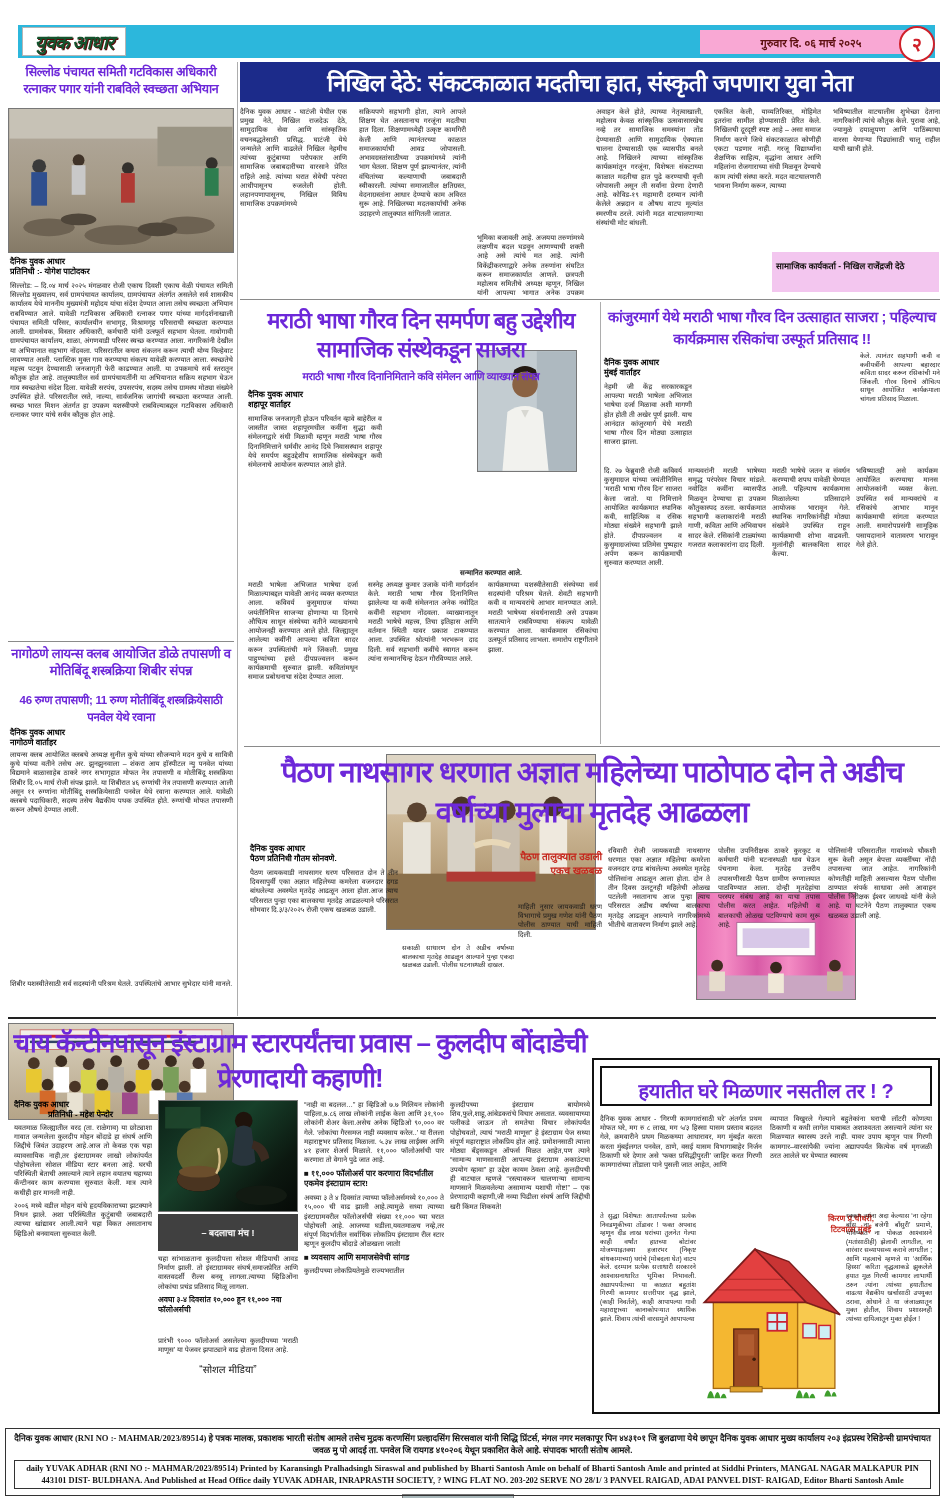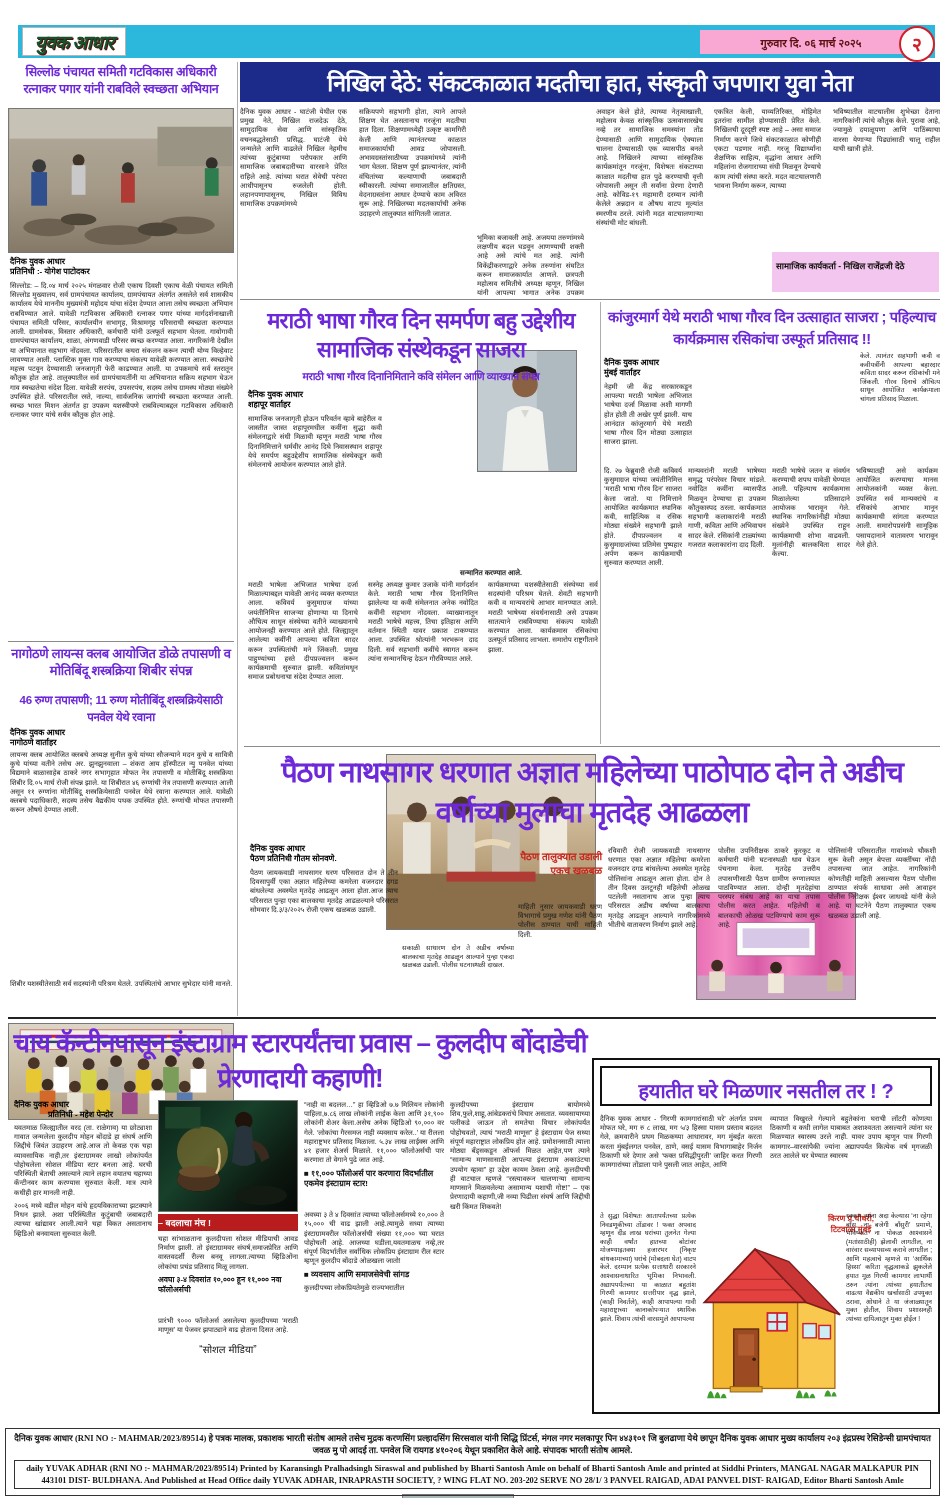--- a/index.html
+++ b/index.html
@@ -240,31 +240,31 @@
       <path d="M78 28 q8 -6 16 0 l4 34 q-12 8 -24 0 z" fill="#28343c"></path>
       <path d="M96 40 q14 4 16 18 l-8 4 q-4 -12 -10 -14 z" fill="#3a2a20"></path>
       <ellipse cx="40" cy="80" rx="22" ry="12" fill="#4a3categ0" opacity="0.9"></ellipse>
       <ellipse cx="40" cy="80" rx="22" ry="12" fill="#4a3420"></ellipse>
       <ellipse cx="40" cy="72" rx="20" ry="6" fill="#6b4e2c"></ellipse>
       <path d="M60 48 q4 16 -2 26" stroke="#d9c08a" stroke-width="2.4" fill="none"></path>
       <ellipse cx="104" cy="96" rx="26" ry="10" fill="#121a12"></ellipse>
       <rect x="6" y="6" width="36" height="22" fill="#214a2e" opacity="0.8"></rect>
     </svg>
   </div>
-  <div style="width:140px;background:#b91c1c;color:#fff;font-weight:bold;font-size:9px;padding:2px 0;margin:2px 0 3px 0;">
+  <div style="width:140px;background:#404040;color:#fff;font-weight:bold;font-size:9px;text-align:center;padding:12px 0;margin:2px 0 3px 0;">
     <span>– बदलाचा मंच !</span>
   </div>
   <div class="bodytxt" style="margin-bottom:4px;">चहा सांभाळताना कुलदीपला सोशल मीडियाची आवड निर्माण झाली. तो इंस्टाग्रामवर संघर्ष,समाजप्रेरित आणि वास्तवदर्शी रील्स बनवू लागला.त्याच्या व्हिडिओंना लोकांचा प्रचंड प्रतिसाद मिळू लागला.</div>
   <div style="font-size:7.6px;font-weight:800;line-height:1.3;margin-bottom:21px;">अवघा ३-४ दिवसांत १०,००० हून ११,००० नवा फॉलोअर्सची</div>
   <div class="bodytxt" style="margin-bottom:8px;">प्रारंभी ९००० फॉलोअर्स असलेल्या कुलदीपच्या ‘मराठी माणूस’ या पेजवर झपाट्याने वाढ होताना दिसत आहे.</div>
   <div style="font-size:10px;font-weight:400;text-align:center;">“सोशल मीडिया”</div>
 </div>
 <div class="abs" style="left:304px;top:1100px;width:140px;height:312px;overflow:hidden;">
   <div class="bodytxt" style="margin-bottom:4px;">“नाही वा बदलल…” हा व्हिडिओ ७.७ मिलियन लोकांनी पाहिला,७.८६ लाख लोकांनी लाईक केला आणि ३१,९०० लोकांनी शेअर केला.असेच अनेक व्हिडिओ ९०,००० वर गेले. ‘लोकांचा गैरसमज नाही व्यवसाय करेल..’ या रीलला महाराष्ट्रभर प्रतिसाद मिळाला. ५.३४ लाख लाईक्स आणि ४१ हजार शेअर्स मिळाले. ११,००० फॉलोअर्सची पार करणारा तो वेगाने पुढे जात आहे.</div>
-  <div style="font-size:8px;font-weight:800;line-height:1.35;margin-bottom:20px;">■ ११,००० फॉलोअर्स पार करणारा विदर्भातील एकमेव इंस्टाग्राम स्टार!</div>
+  <div style="font-size:8px;font-weight:800;line-height:1.35;margin-bottom:3px;">■ ११,००० फॉलोअर्स पार करणारा विदर्भातील एकमेव इंस्टाग्राम स्टार!</div>
   <div class="bodytxt" style="margin-bottom:4px;">अवघ्या ३ ते ४ दिवसांत त्याच्या फॉलोअर्समध्ये १०,००० ते १५,००० ची वाढ झाली आहे.त्यामुळे सध्या त्याच्या इंस्टाग्रामवरील फॉलोअर्सची संख्या ११,००० च्या घरात पोहोचली आहे. आजच्या घडीला,यवतमाळच नव्हे,तर संपूर्ण विदर्भातील सर्वाधिक लोकप्रिय इंस्टाग्राम रील स्टार म्हणून कुलदीप बोंदाडे ओळखला जातो!</div>
   <div style="font-size:8px;font-weight:800;line-height:1.35;margin-bottom:3px;">■ व्यवसाय आणि समाजसेवेची सांगड</div>
   <div class="bodytxt">कुलदीपच्या लोकप्रियतेमुळे राज्यभरातील</div>
 </div>
 <div class="abs bodytxt" style="left:450px;top:1100px;width:140px;height:312px;overflow:hidden;">कुलदीपच्या इंस्टाग्राम बायोमध्ये शिव,फुले,शाहू,आंबेडकरांचे विचार असतात. व्यवसायाच्या पलीकडे जाऊन तो समतेचा विचार लोकांपर्यंत पोहोचवतो, त्याचं “मराठी माणूस” हे इंस्टाग्राम पेज सध्या संपूर्ण महाराष्ट्रात लोकप्रिय होत आहे. प्रमोशनसाठी त्याला मोठ्या बँड्सकडून ऑफर्स मिळत आहेत,पण त्याने “सामान्य माणसासाठी आपल्या इंस्टाग्राम अकाउंटचा उपयोग व्हावा” हा उद्देश कायम ठेवला आहे. कुलदीपची ही वाटचाल म्हणजे “रस्त्यावरून चालणाऱ्या सामान्य माणसाने मिळवलेल्या असामान्य यशाची गोष्ट!” – एक प्रेरणादायी कहाणी,जी नव्या पिढीला संघर्ष आणि जिद्दीची खरी किंमत शिकवते!</div>
 
 <div class="abs" style="left:592px;top:1058px;width:348px;height:356px;border:2px solid #111;background:#fff;"></div>
 <div class="abs" style="left:600px;top:1066px;width:332px;height:40px;border:2px solid #111;display:flex;align-items:flex-end;justify-content:center;">
   <span class="headline-black" style="font-size:20px;white-space:nowrap;">हयातीत घरे मिळणार नसतील तर ! ?</span>
 </div>

